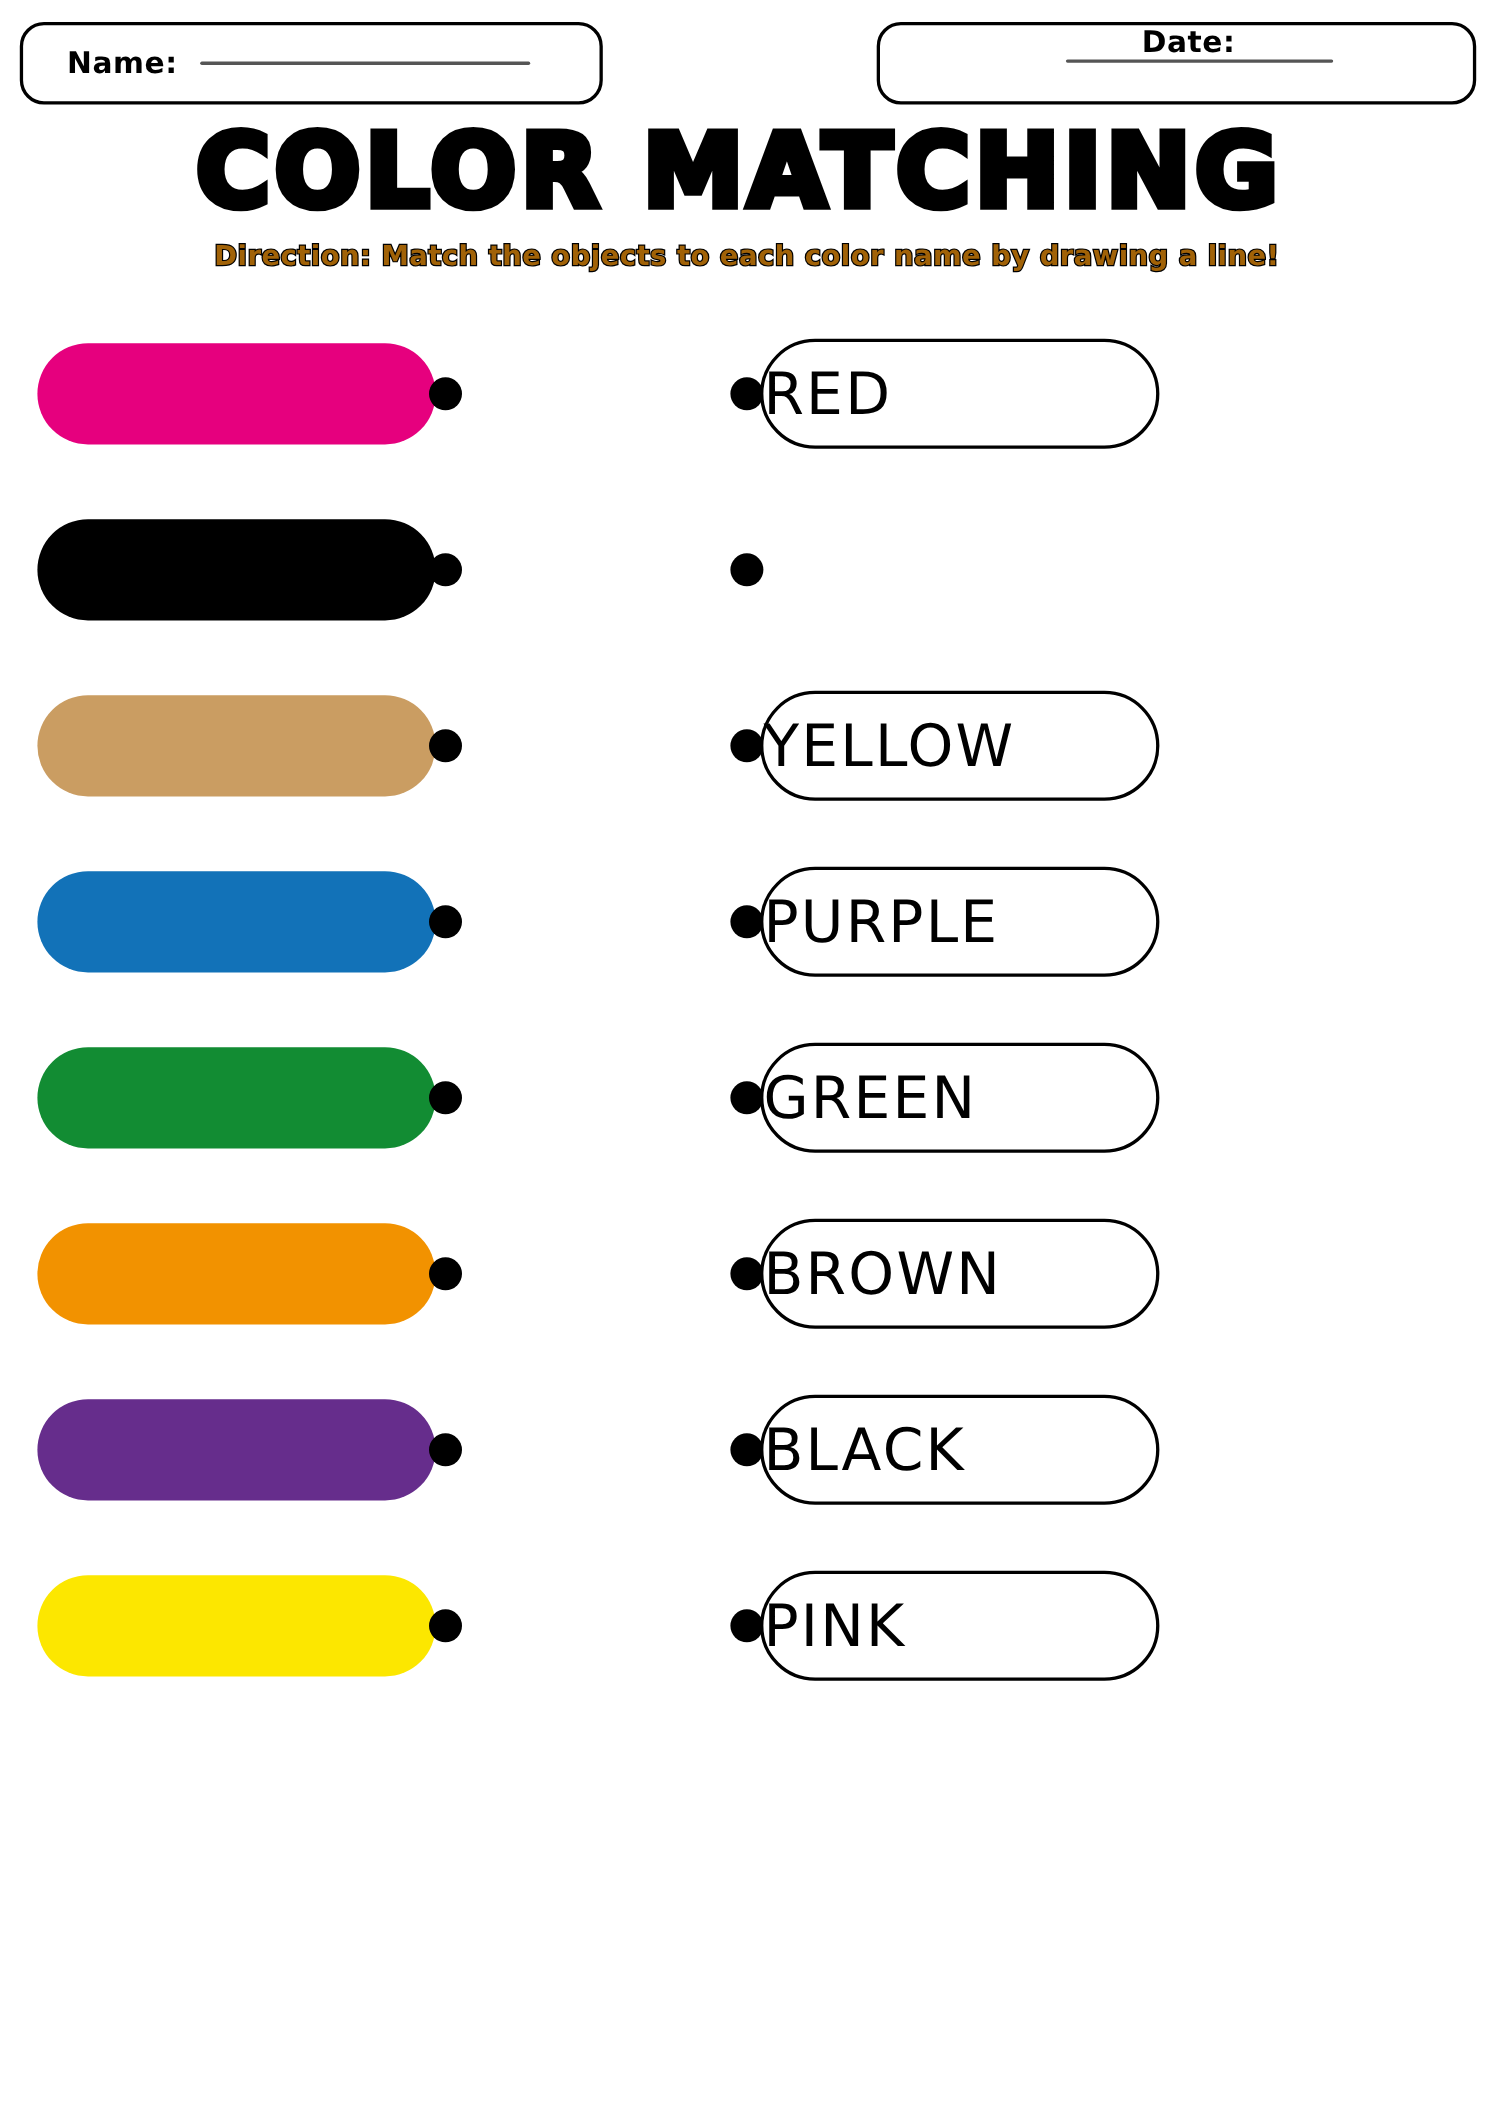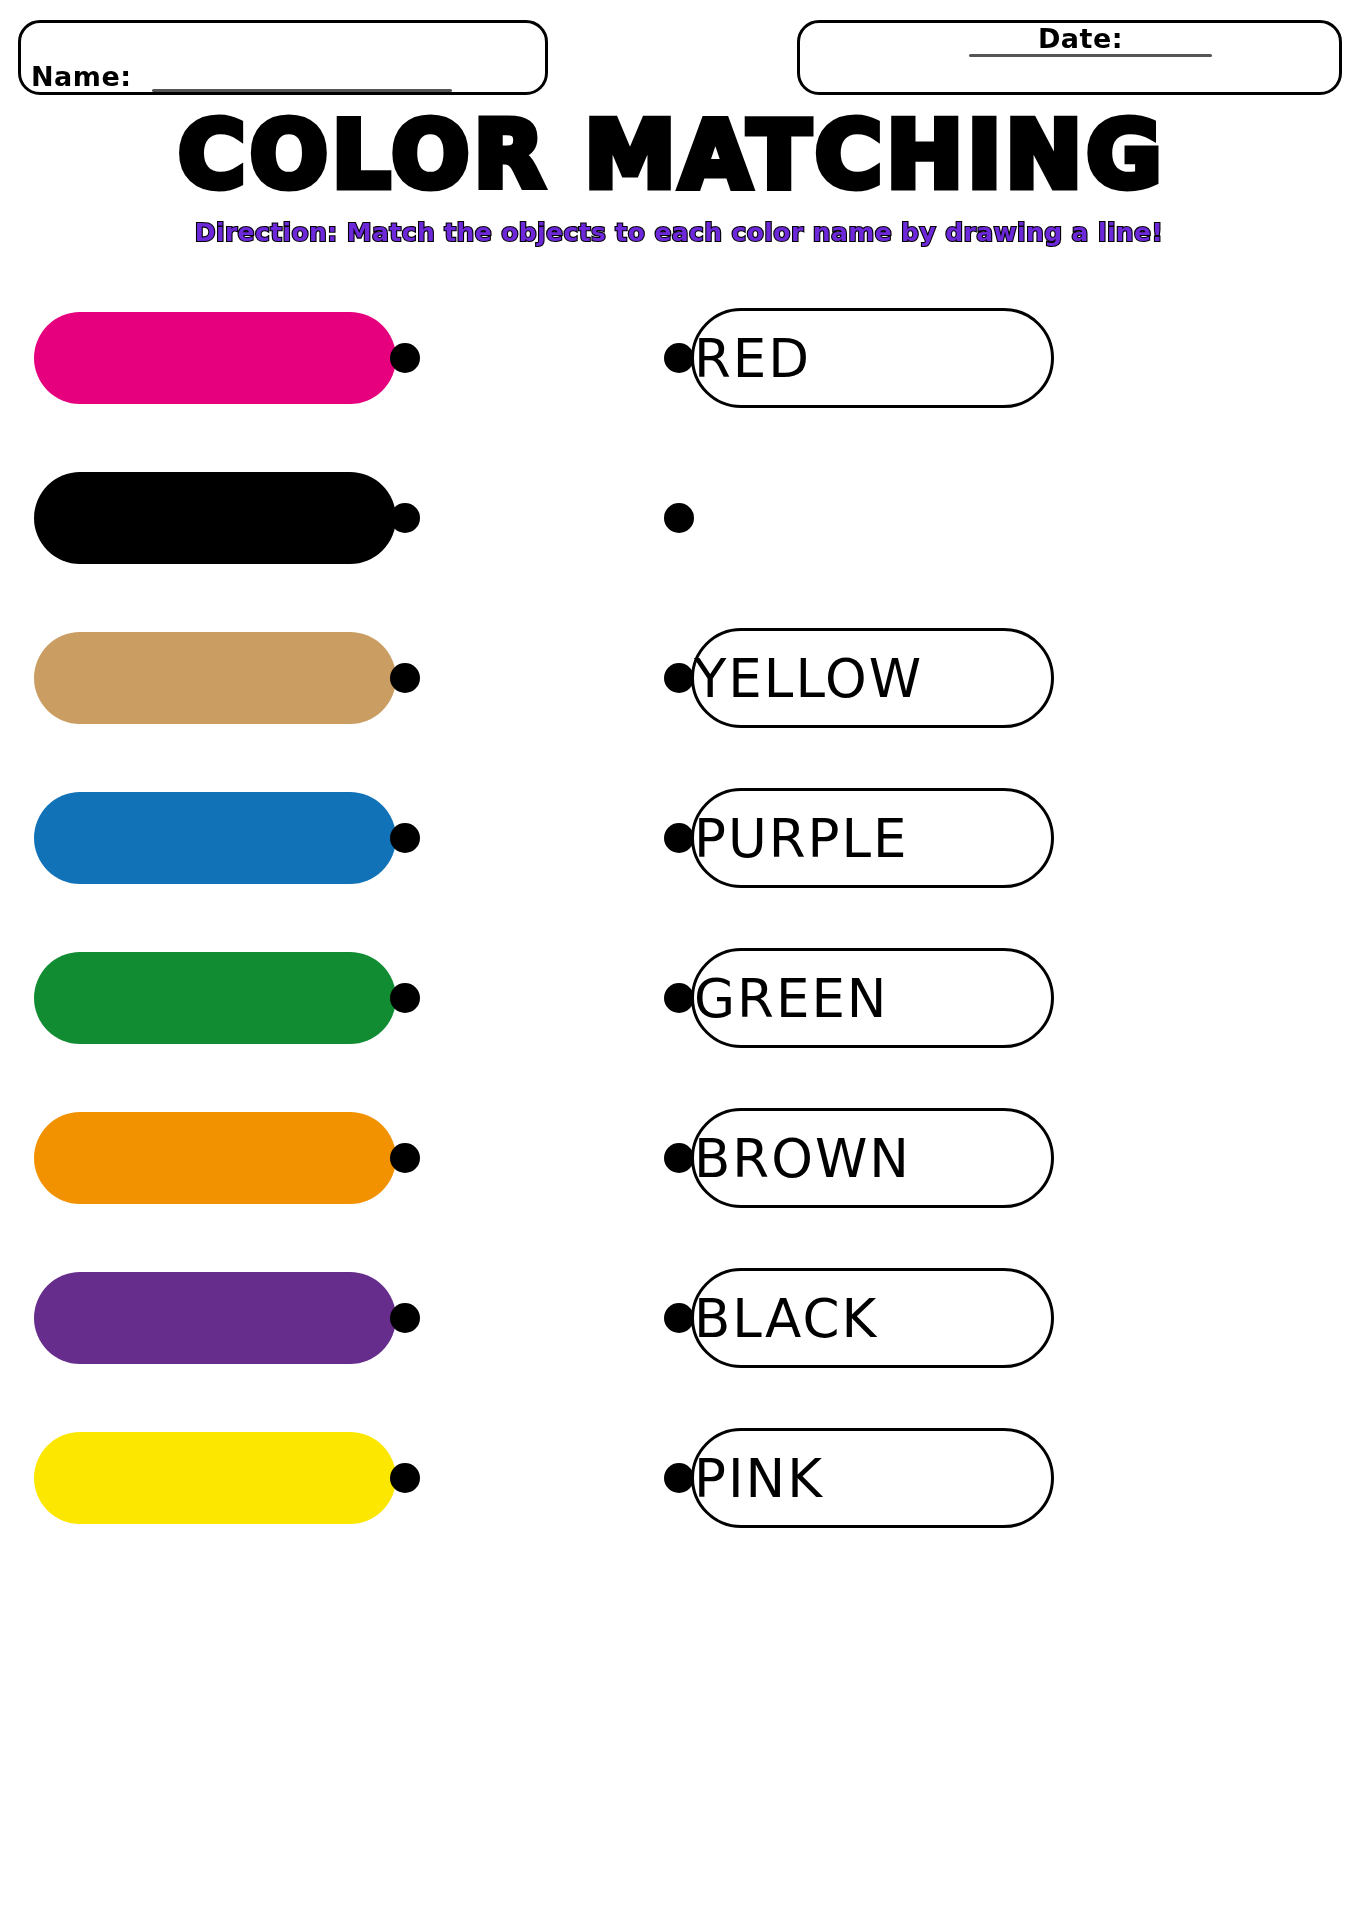--- a/index.html
+++ b/index.html
@@ -23,22 +23,21 @@
     box-sizing: border-box;
     display: flex;
     align-items: center;
     background: #fff;
   }
   #name-box {
     left: 18px;
     top: 20px;
     width: 530px;
     height: 75px;
-    padding-left: 10px;
-    align-items: flex-end;
+    padding-left: 40px;
   }
   #date-box {
     left: 797px;
     top: 20px;
     width: 545px;
     height: 75px;
     padding-left: 22px;
     flex-direction: column;
   }
   .hdr-label {
@@ -79,21 +78,21 @@
   #direction {
     position: absolute;
     left: 0;
     top: 218px;
     width: 1358px;
     text-align: center;
     font-family: "DejaVu Sans", sans-serif;
     font-weight: bold;
     font-size: 25px;
     letter-spacing: 0.4px;
-    color: #6d28d9;
+    color: #a16207;
     -webkit-text-stroke: 2.2px #000;
     paint-order: stroke fill;
     white-space: nowrap;
   }
 
   
   #match-area {
     position: absolute;
     left: 0;
     top: 294px;

